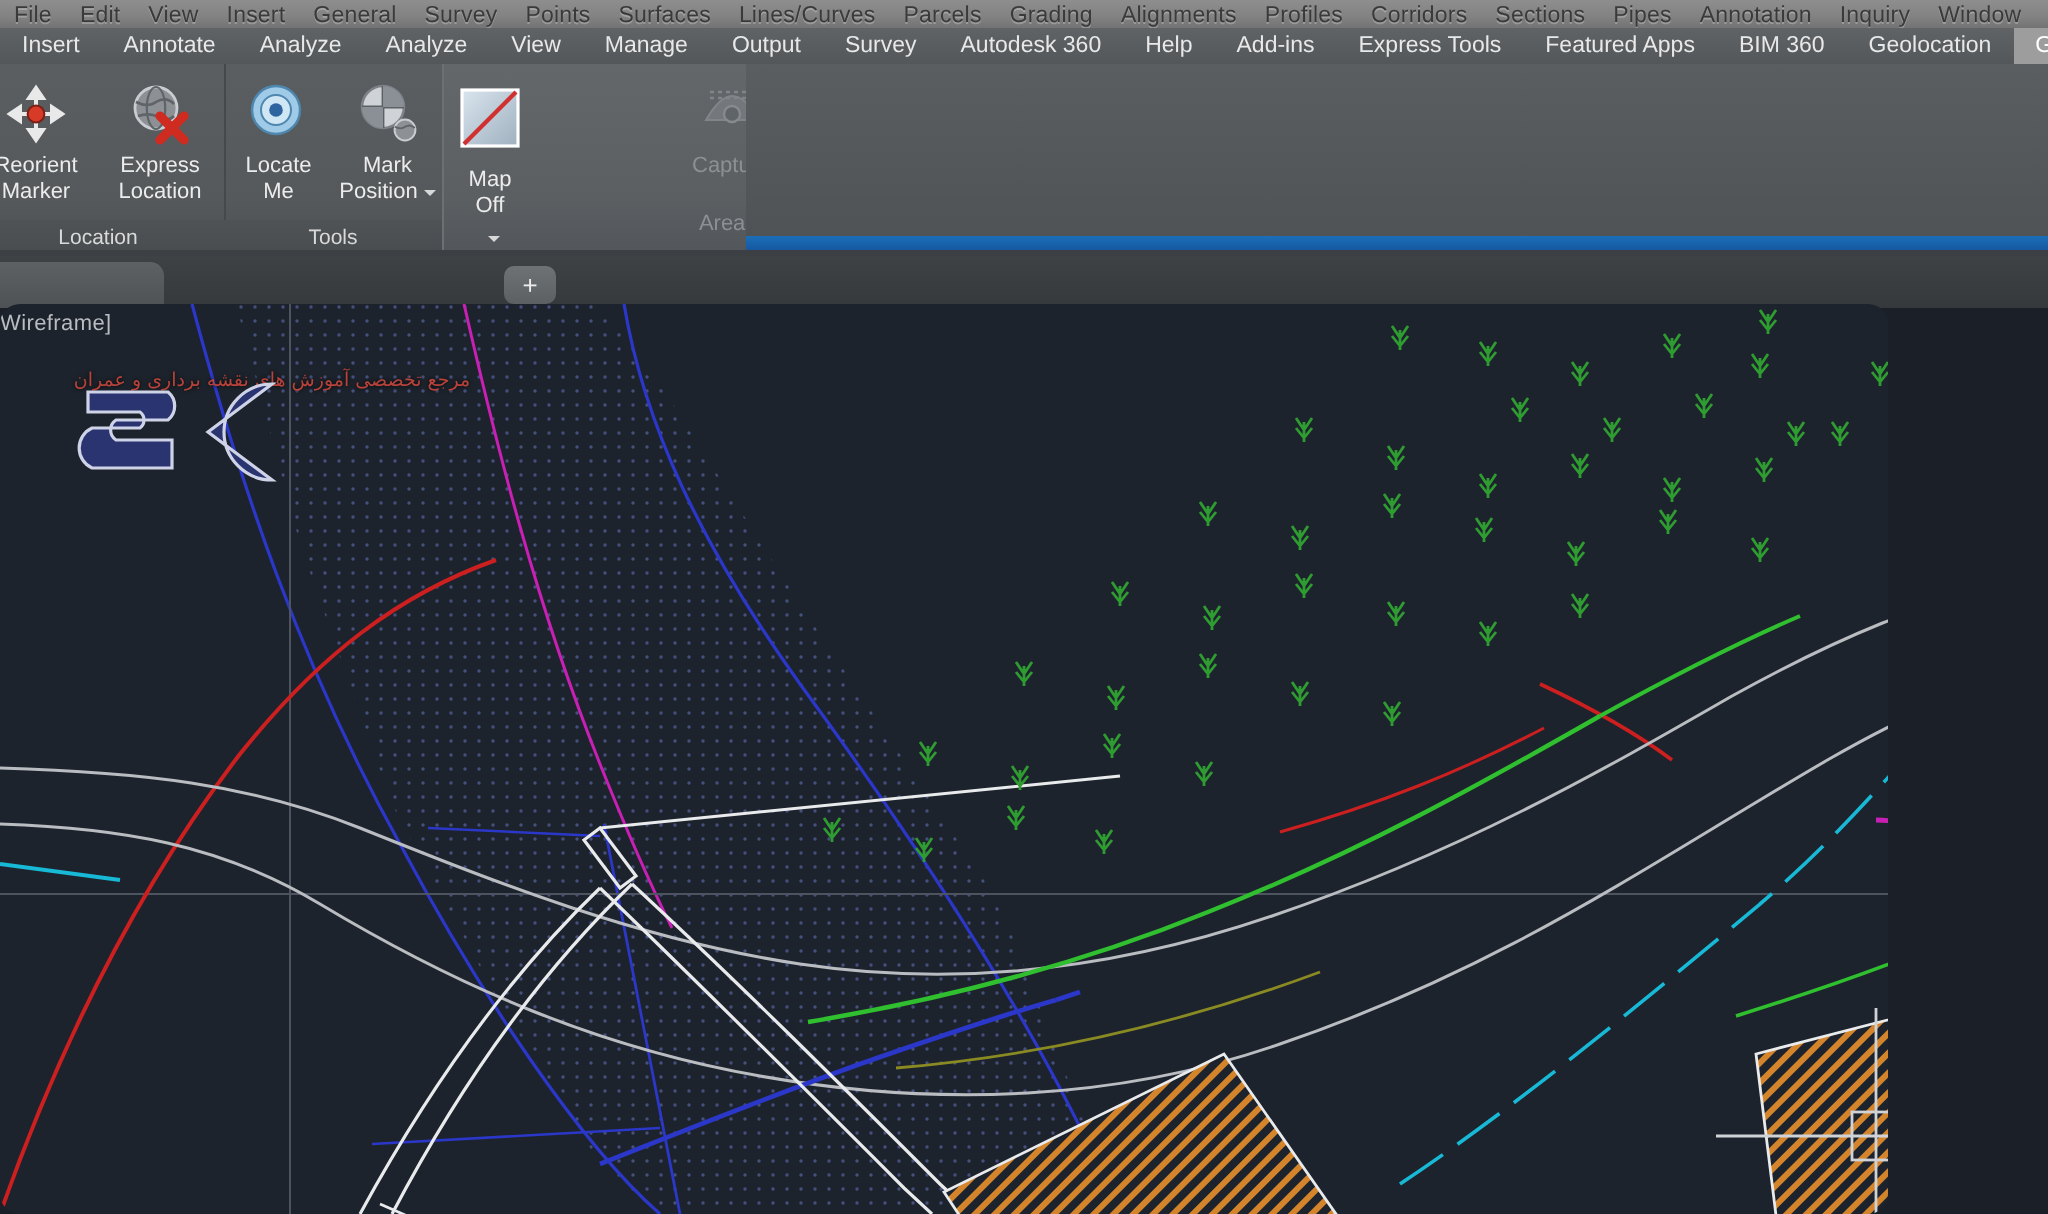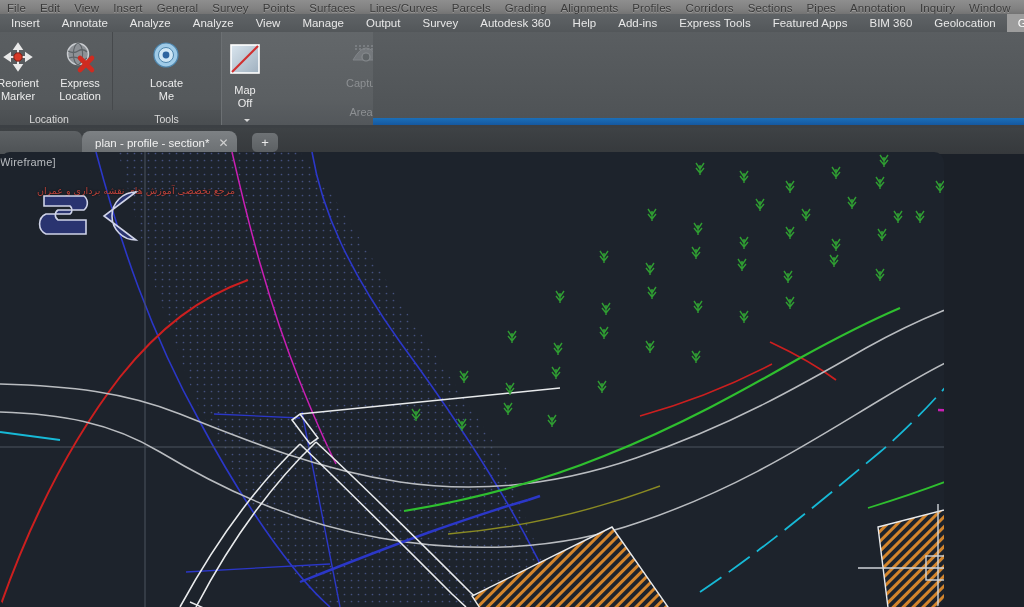--- a/index.html
+++ b/index.html
@@ -181,20 +181,34 @@
             <svg width="34" height="34" viewBox="0 0 34 34">
               <circle cx="16" cy="15" r="12" fill="#9fcbe8" stroke="#4f86ad" stroke-width="1.2"></circle>
               <circle cx="16" cy="15" r="7.5" fill="#cfe6f5" stroke="#4f86ad" stroke-width="1"></circle>
               <circle cx="16" cy="15" r="3.4" fill="#2e64a0"></circle>
             </svg>
           </div>
           <div class="lb"><span>Locate</span></div>
           <div class="lb2"><span>Me</span></div>
         </div>
 
+        <div class="btnL">
+          <div class="ic">
+            <svg width="34" height="34" viewBox="0 0 34 34">
+              <circle cx="14.5" cy="13.5" r="10.5" fill="#cfd3d7" stroke="#7d8288" stroke-width="1.3"></circle>
+              <path d="M14.5 3 v21 M4 13.5 h21" stroke="#5c6166" stroke-width="1.4"></path>
+              <path d="M14.5 3 A10.5 10.5 0 0 1 25 13.5 L14.5 13.5 Z" fill="#8a9096"></path>
+              <path d="M14.5 13.5 L4 13.5 A10.5 10.5 0 0 0 14.5 24 Z" fill="#8a9096"></path>
+              <circle cx="25.5" cy="25" r="5.2" fill="#8d9196" stroke="#c9ccd0" stroke-width="1"></circle>
+              <path d="M20.4 23.4 q3 1.6 5.2 0 q2.4 -1.6 4.8 .6" fill="none" stroke="#5e6468" stroke-width=".9"></path>
+            </svg>
+          </div>
+          <div class="lb"><span>Mark</span></div>
+          <div class="lb2"><span>Position</span><i class="drop"></i></div>
+        </div>
       </div>
       <div class="plabel">Tools</div>
     </div>
 
     <div class="panel lit" style="left:221px;width:152px;">
       <div class="prow" style="justify-content:flex-start;padding-left:6px;gap:36px;">
         <div class="btnL" style="width:66px;">
           <div class="ic" style="margin-top:2px;">
             <svg width="34" height="34" viewBox="0 0 34 34">
               <rect x="3" y="3" width="28" height="28" fill="url(#mg)" stroke="#ffffff" stroke-width="1.6"></rect>
@@ -228,24 +242,20 @@
     </div>
 
     <div style="position:absolute;left:373px;bottom:3px;right:0;height:7px;
                 background:linear-gradient(to bottom,#1b6fb8,#1558a0);"></div>
     <div style="position:absolute;left:373px;top:0;right:0;bottom:10px;
                 background:linear-gradient(to bottom,#5a5e61,#4f5356);"></div>
   </div>
 
   <div class="tabbar">
     <div class="tabstub"></div>
-    <div class="doctab">
-      <span class="tlabel">plan - profile - section*</span>
-      <span class="tclose">✕</span>
-    </div>
     <div class="newtab">+</div>
     <div class="tabfill"></div>
   </div>
 
   <div class="canvas">
 
     <svg width="1024" height="455" viewBox="0 0 1024 455">
       <defs>
 
         <pattern id="dots" width="7" height="7" patternUnits="userSpaceOnUse">

